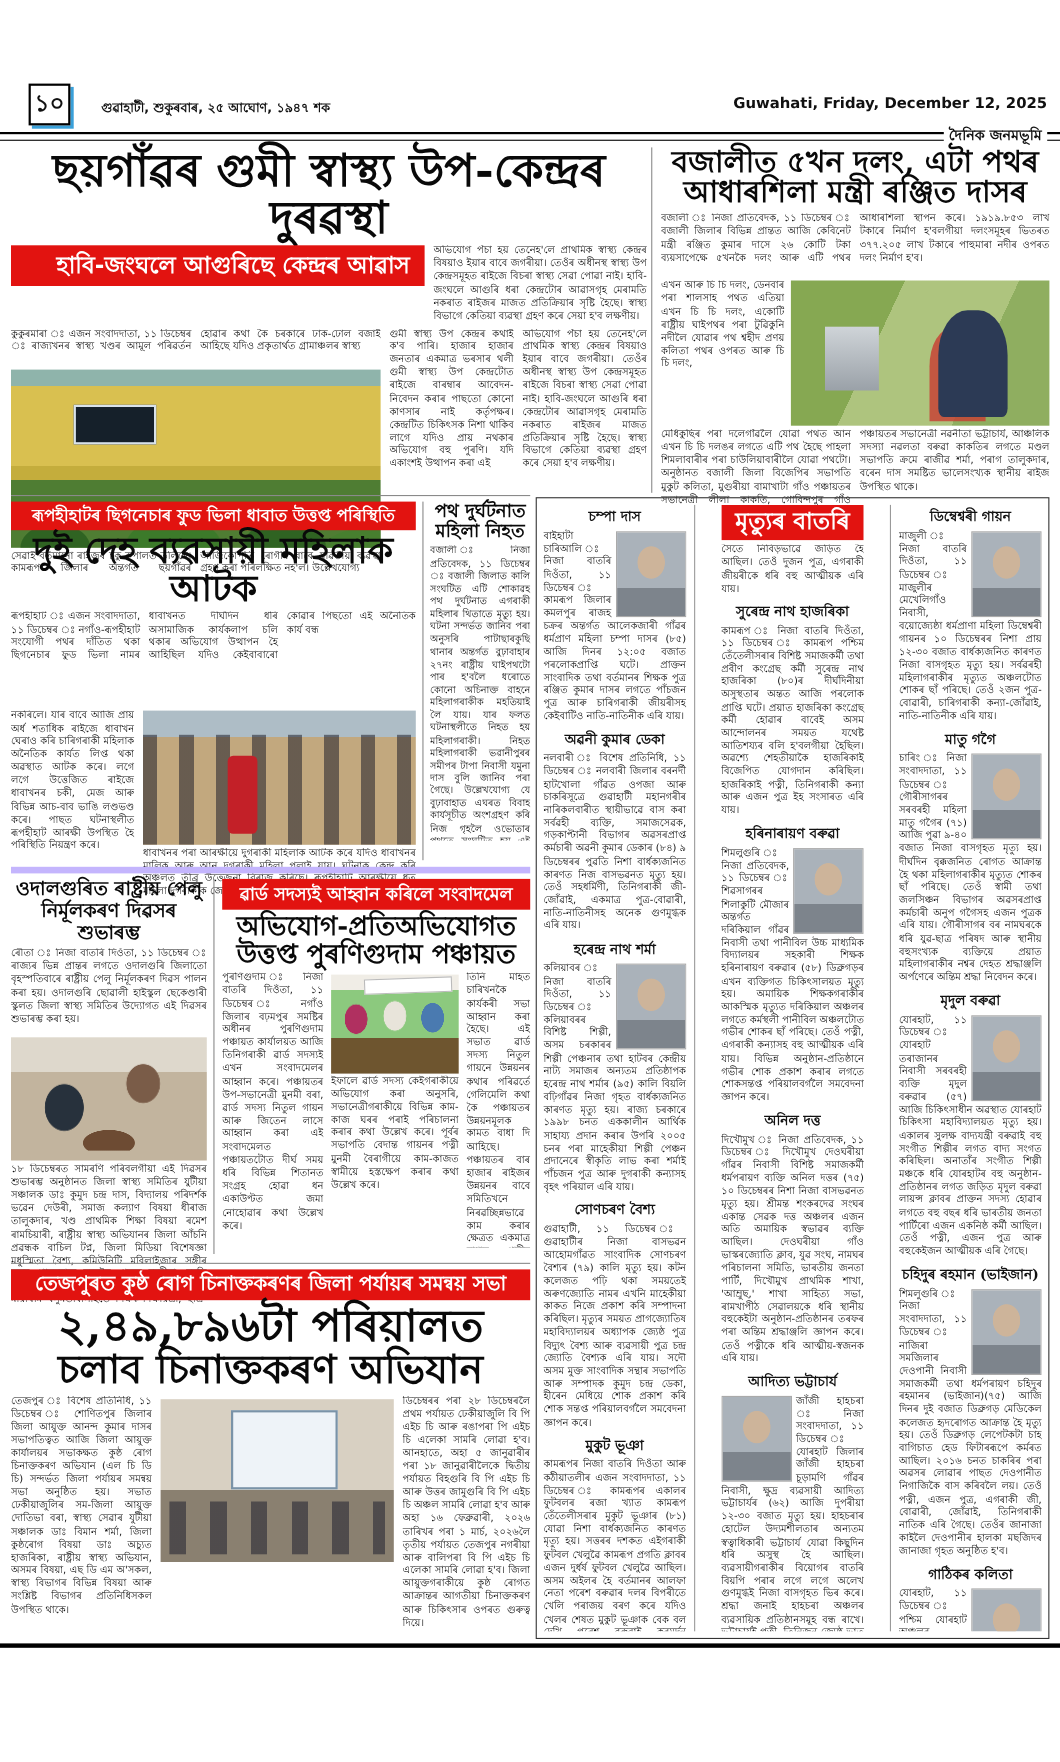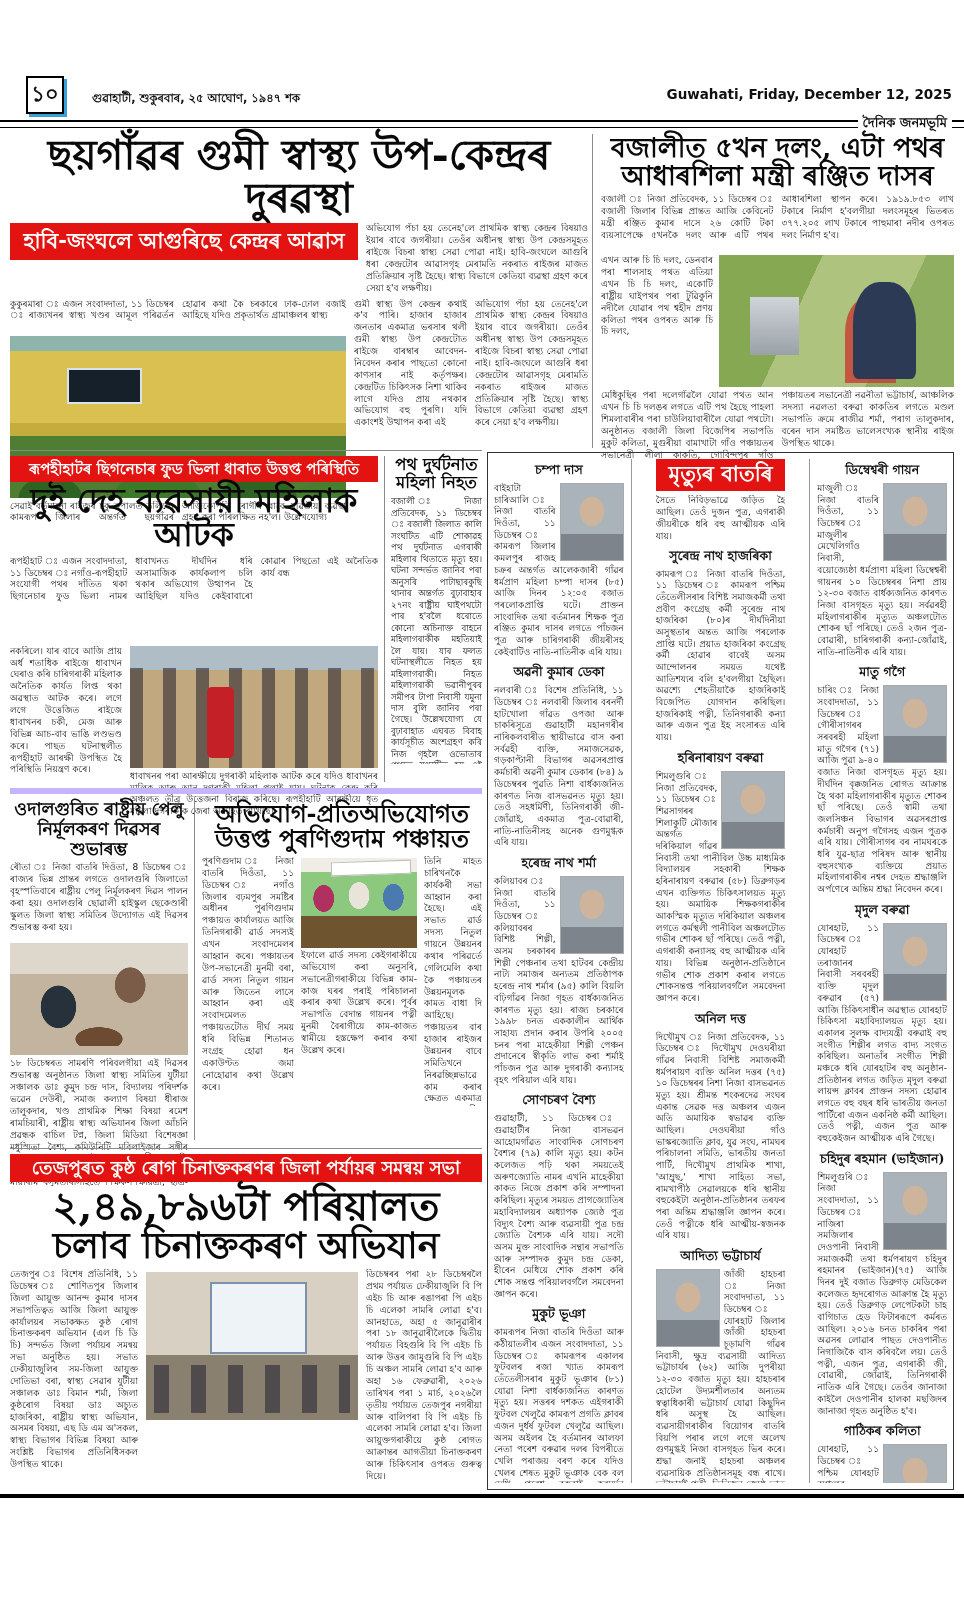--- a/index.html
+++ b/index.html
@@ -63,21 +63,21 @@
                  radial-gradient(40px 20px at 50% 92%,#6d4b33 0 58%,transparent 60%);}
   .ph-meeting{background:linear-gradient(180deg,#d8d0c2 0 56%,#8a8070 56% 100%);}
   .ph-meeting::before{content:"";position:absolute;top:7%;left:30%;width:44%;height:46%;
       background:#eef3f8;border:2px solid #7a93a8;}
   .ph-meeting::after{content:"";position:absolute;bottom:5%;left:4%;right:4%;height:32%;
       background:repeating-linear-gradient(90deg,rgba(40,40,52,.6) 0 15px,transparent 15px 37px);}
   
   .lead{position:absolute;left:10px;top:134px;width:578px;height:314px;}
   .lead-hl{font-size:41px;}
   .lead-sub-row{display:flex;gap:8px;margin-top:4px;}
-  .lead-sub{width:348px;height:37px;font-size:21px;flex:none;}
+  .lead-sub{width:348px;height:37px;font-size:21px;flex:none;padding-left:28px;}
   .lead-cols{display:flex;gap:8px;margin-top:4px;}
   .lead-left{width:336px;flex:none;}
   .lead-intro{column-count:2;column-gap:8px;height:34px;margin-bottom:3px;}
   .lead-photo{width:336px;height:162px;}
   .lead-cap{column-count:2;column-gap:8px;height:42px;margin-top:3px;}
   .lead-colc,.lead-cold{flex:1;height:262px;}
   
   .bajali{position:absolute;left:592px;top:134px;width:362px;height:314px;
           border-left:1px solid #8a8a8a;padding-left:8px;box-sizing:border-box;}
   .baj-hl{font-size:27px;}
@@ -342,25 +342,26 @@
       <span class="portrait"></span>
       <span>যোৰহাট, ১১ ডিচেম্বৰ ঃ পশ্চিম যোৰহাট অঞ্চলৰ সাহপুৰীয়া গাঁৱৰ নিবাসী গাঠিকৰ কলিতাৰ (৮৭) যোৱা নিশা ১২-১০ বজাত নিজা বাসগৃহত মৃত্যু হয়। সাহপুৰীয়া গাঁৱৰ সামাজিক, সাংস্কৃতিক অনুষ্ঠানবোৰৰ সৈতে আজীৱন জড়িত কলিতা স্থানীয় নামঘৰৰ এটা কাৰ্যকালৰ উপ-সভাপতিৰ দায়িত্বত আছিল। তেওঁ পত্নী, দুজন পুত্ৰ, তিনিগৰাকী জীয়ৰী-জোঁৱাই, নাতি, আত্মীয় আৰু গুণমুগ্ধক এৰি গৈছে।</span>
     </div>
   </div>
 </div>
   </section>
 
   <section class="band2">
     <div class="udal">
       <div class="hl udal-hl">ওদালগুৰিত ৰাষ্ট্ৰীয় পেলু নিৰ্মূলকৰণ দিৱসৰ শুভাৰম্ভ</div>
-      <div class="bodytxt udal-b1">ৰৌতা ঃ নিজা বাতৰি দিওঁতা, 8 ডিচেম্বৰ ঃ ৰাজ্যৰ ভিন্ন প্ৰান্তৰ লগতে ওদালগুৰি জিলাতো বৃহস্পতিবাৰে ৰাষ্ট্ৰীয় পেলু নিৰ্মূলকৰণ দিৱস পালন কৰা হয়। ওদালগুৰি ছোৱালী হাইস্কুল ছেকেণ্ডাৰী স্কুলত জিলা স্বাস্থ্য সমিতিৰ উদ্যোগত এই দিৱসৰ শুভাৰম্ভ কৰা হয়।</div>
+      <div class="bodytxt udal-b1">ৰৌতা ঃ নিজা বাতৰি দিওঁতা, ১১ ডিচেম্বৰ ঃ ৰাজ্যৰ ভিন্ন প্ৰান্তৰ লগতে ওদালগুৰি জিলাতো বৃহস্পতিবাৰে ৰাষ্ট্ৰীয় পেলু নিৰ্মূলকৰণ দিৱস পালন কৰা হয়। ওদালগুৰি ছোৱালী হাইস্কুল ছেকেণ্ডাৰী স্কুলত জিলা স্বাস্থ্য সমিতিৰ উদ্যোগত এই দিৱসৰ শুভাৰম্ভ কৰা হয়।</div>
       <div class="ph ph-deworm udal-photo"></div>
       <div class="bodytxt udal-b2">১৮ ডিচেম্বৰত সামৰণি পৰিবলগীয়া এই দিৱসৰ শুভাৰম্ভ অনুষ্ঠানত জিলা স্বাস্থ্য সমিতিৰ যুটীয়া সঞ্চালক ডাঃ কুমুদ চন্দ্ৰ দাস, বিদ্যালয় পৰিদৰ্শক ভৱেন দেউৰী, সমাজ কল্যাণ বিষয়া ধীৰাজ তালুকদাৰ, খণ্ড প্ৰাথমিক শিক্ষা বিষয়া ৰমেশ ৰামচিয়াৰী, ৰাষ্ট্ৰীয় স্বাস্থ্য অভিযানৰ জিলা আঁচনি প্ৰৱন্ধক বাচিল টপ্ন, জিলা মিডিয়া বিশেষজ্ঞা মধুস্মিতা বৈশ্য, কমিউনিটি মবিলাইজাৰ সঙ্গীৰ কুছুম, শ্বাহনবাজ হুছেইন, পুলক চহৰীয়া, চুমকি দৈমাৰী, সবিতা দৈমাৰী আদিৰ লগতে উপাধ্যক্ষ মায়াৰাম বসুমতাৰীসহিতে শিক্ষক-শিক্ষয়িত্ৰী, ছাত্ৰ-ছাত্ৰী উপস্থিত থাকে। ১১ৰ পৰা ১৮ ডিচেম্বৰলৈ ওদালগুৰি, ওৰাং আৰু বৈৰাবাৰী খণ্ড প্ৰাথমিক স্বাস্থ্য কেন্দ্ৰৰ অধীনৰ বিদ্যালয়সমূহত ১ বছৰৰ পৰা ১৯ বছৰৰ শিশু তথা কিশোৰ-কিশোৰীসকলক আলবেণ্ডাজল টেবলেট খুওৱাৰ ব্যৱস্থা কৰা বুলি উদ্যোক্তাসকলে জনাইছে।</div>
     </div>
     <div class="pura">
+      <div class="banner pura-banner">ৱাৰ্ড সদস্যই আহ্বান কৰিলে সংবাদমেল</div>
       <div class="hl pura-hl">অভিযোগ-প্ৰতিঅভিযোগত উত্তপ্ত পুৰণিগুদাম পঞ্চায়ত</div>
       <div class="pura-row">
         <div class="bodytxt pura-a">পুৰণিগুদাম ঃ নিজা বাতৰি দিওঁতা, ১১ ডিচেম্বৰ ঃ নগাঁও জিলাৰ বঢ়মপুৰ সমষ্টিৰ অধীনৰ পুৰণিগুদাম পঞ্চায়ত কাৰ্যালয়ত আজি তিনিগৰাকী ৱাৰ্ড সদস্যই এখন সংবাদমেলৰ আহ্বান কৰে। পঞ্চায়তৰ উপ-সভানেত্ৰী মুনমী বৰা, ৱাৰ্ড সদস্য নিতুল গায়ন আৰু জিতেন লাসে আহ্বান কৰা এই সংবাদমেলত পঞ্চায়তটোত দীৰ্ঘ সময় ধৰি বিভিন্ন শিতানত সংগ্ৰহ হোৱা ধন একাউণ্টত জমা নোহোৱাৰ কথা উল্লেখ কৰে।</div>
         <div class="pura-bwrap">
           <div class="ph ph-presser pura-photo"></div>
           <div class="bodytxt pura-btxt">ইফালে ৱাৰ্ড সদস্য কেইগৰাকীয়ে অভিযোগ কৰা অনুসৰি, সভানেত্ৰীগৰাকীয়ে বিভিন্ন কাম-কাজ ঘৰৰ পৰাই পৰিচালনা কৰাৰ কথা উল্লেখ কৰে। পূৰ্বৰ সভাপতি বেদান্ত গায়নৰ পত্নী মুনমী বৈৰাগীয়ে কাম-কাজত স্বামীয়ে হস্তক্ষেপ কৰাৰ কথা উল্লেখ কৰে।</div>
         </div>
         <div class="bodytxt pura-c">তিনি মাহত চাৰিখনকৈ কাৰ্যকৰী সভা আহ্বান কৰা হৈছে। এই সভাত ৱাৰ্ড সদস্য নিতুল গায়নে উন্নয়নৰ কথাৰ পৰিৱৰ্তে গেলিমেলি কথা কৈ পঞ্চায়তৰ উন্নয়নমূলক কামত বাধা দি আহিছে। পঞ্চায়তৰ বাৰ হাজাৰ ৰাইজৰ উন্নয়নৰ বাবে সমিতিখনে নিৰৱচ্ছিন্নভাৱে কাম কৰাৰ ক্ষেত্ৰত একমাত্ৰ বাধাৰ প্ৰাচীৰ হিচাপে থিয় দিছে ৱাৰ্ড সদস্য নিতুল গায়ন। পঞ্চায়তলৈ কোনোধৰণৰ পুঁজিৰ আবণ্টন নোহোৱাৰ লগতে আঁচনি গ্ৰহণ কৰি ৰাইজৰ কল্যাণৰ বাবে কাম কৰিবলৈ বাধাৰ সৃষ্টি কৰিছে।</div>
       </div>
     </div>

